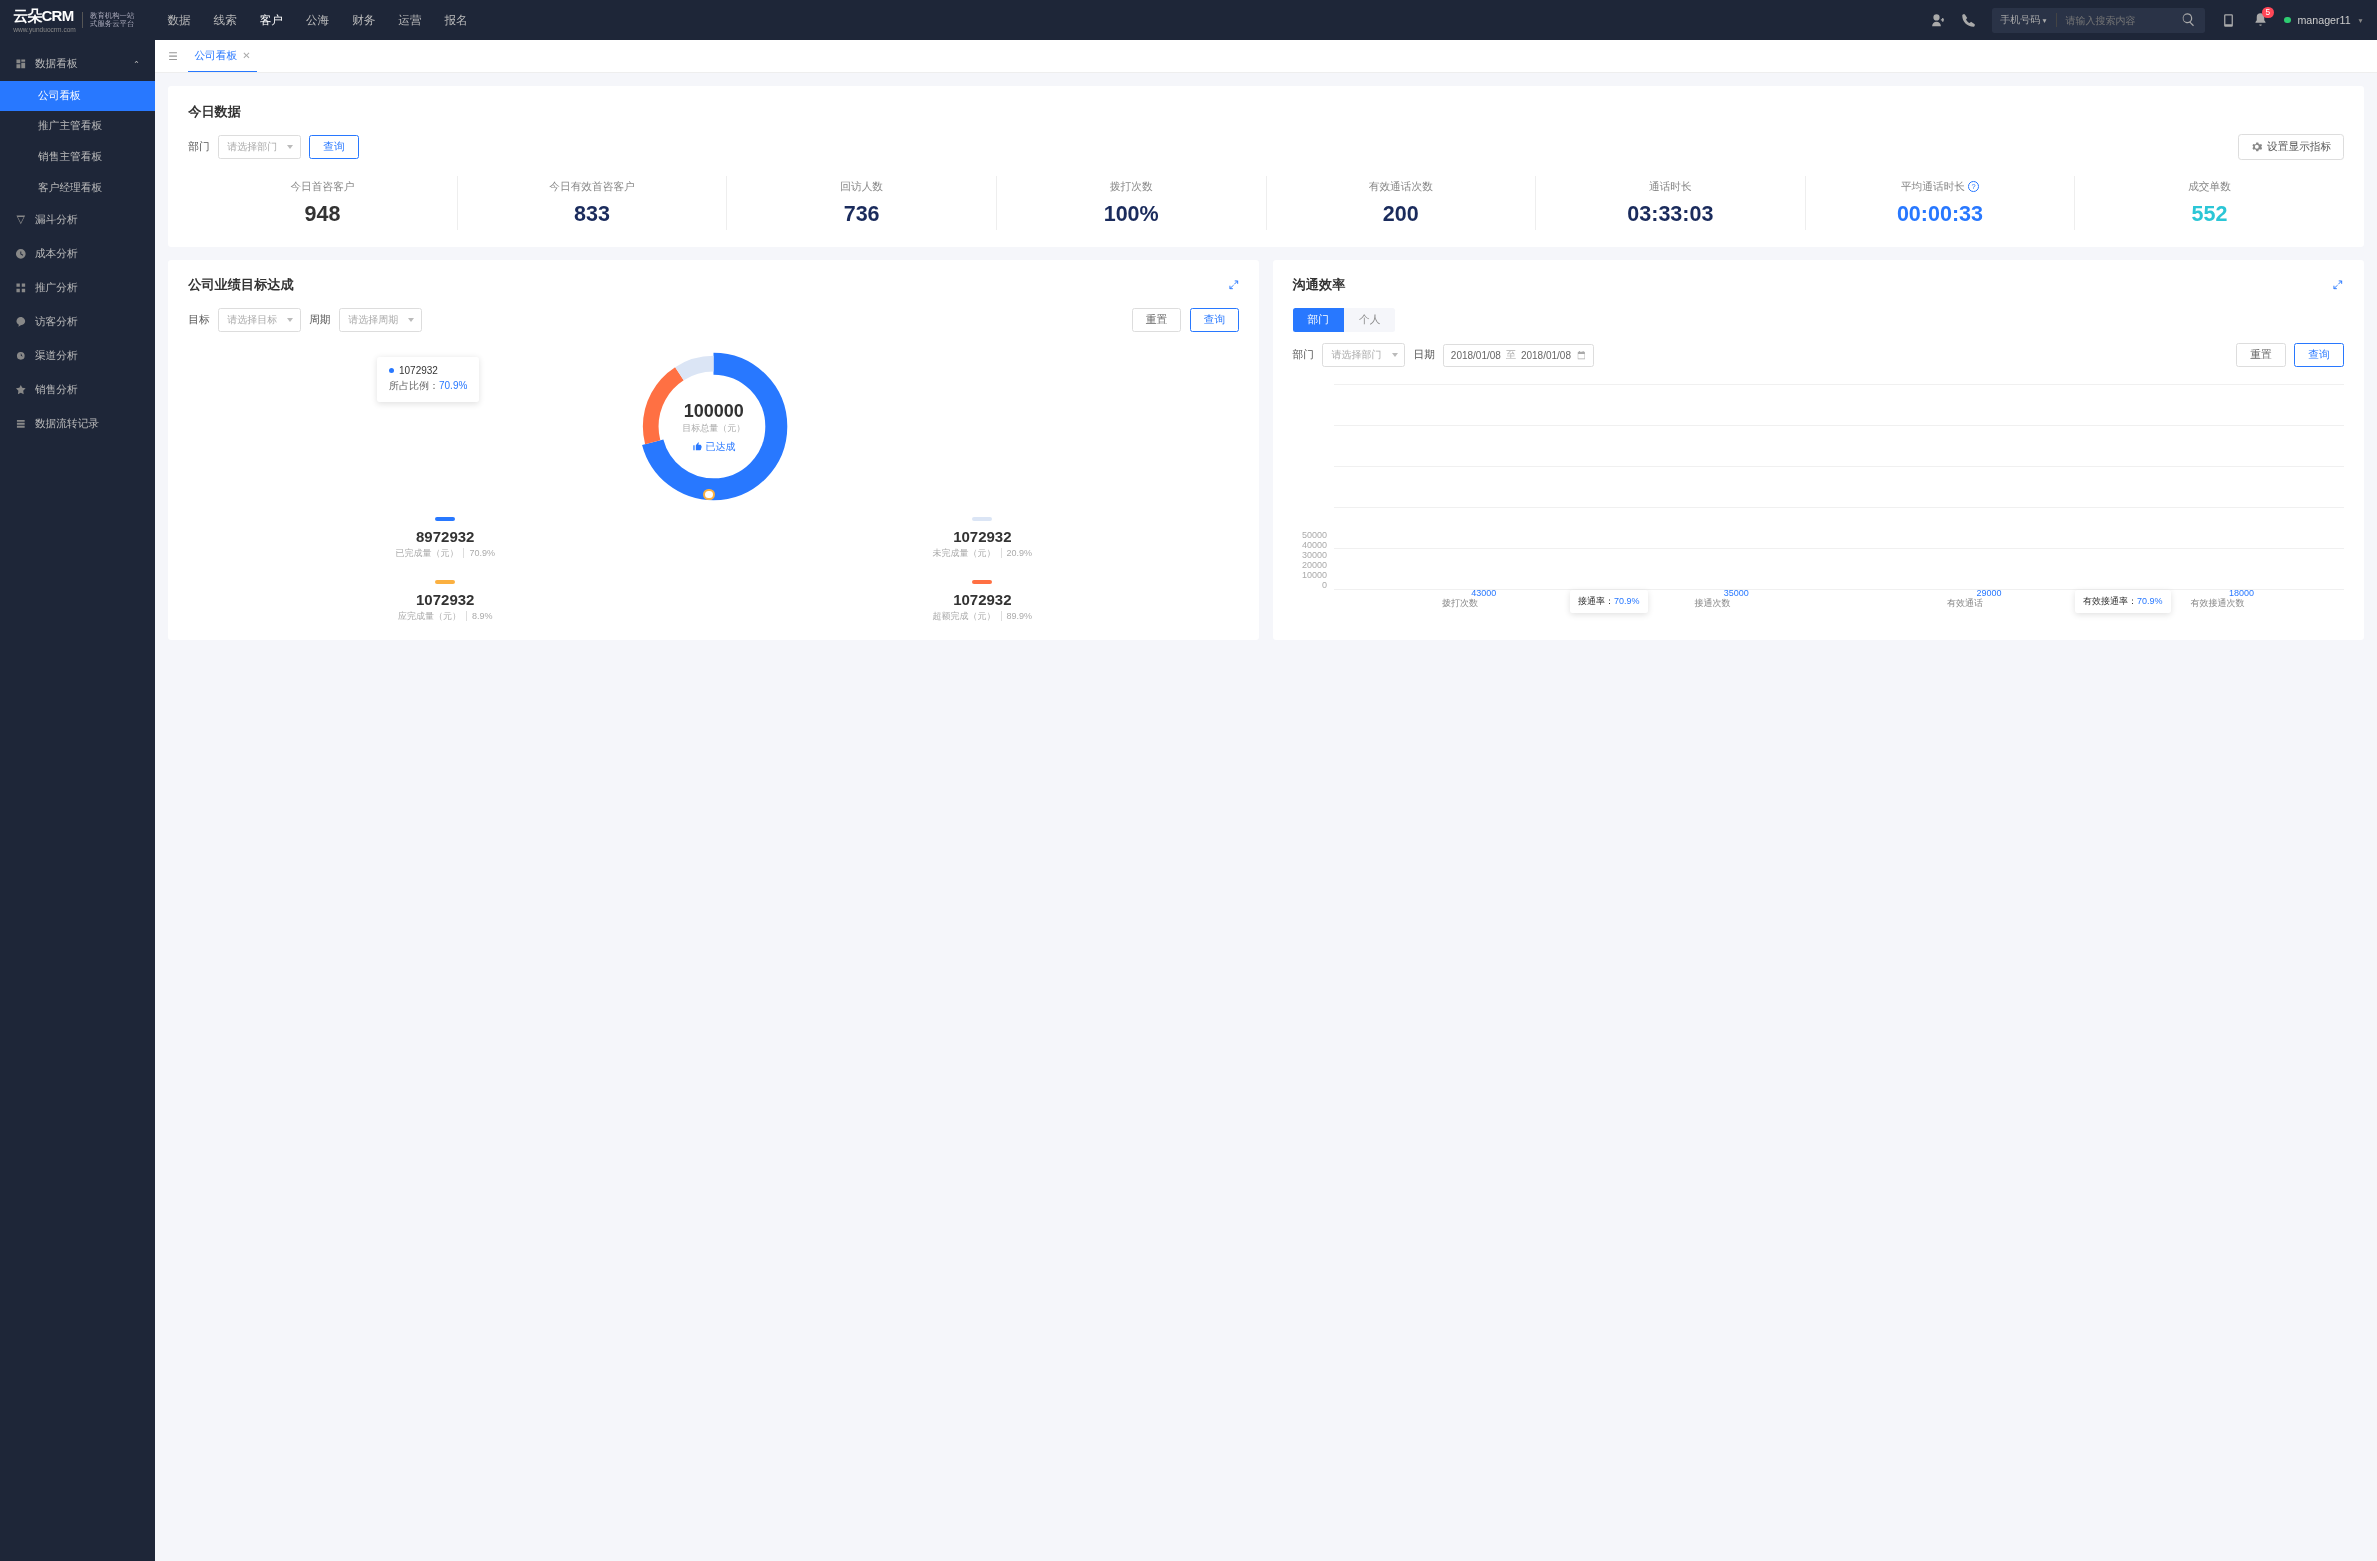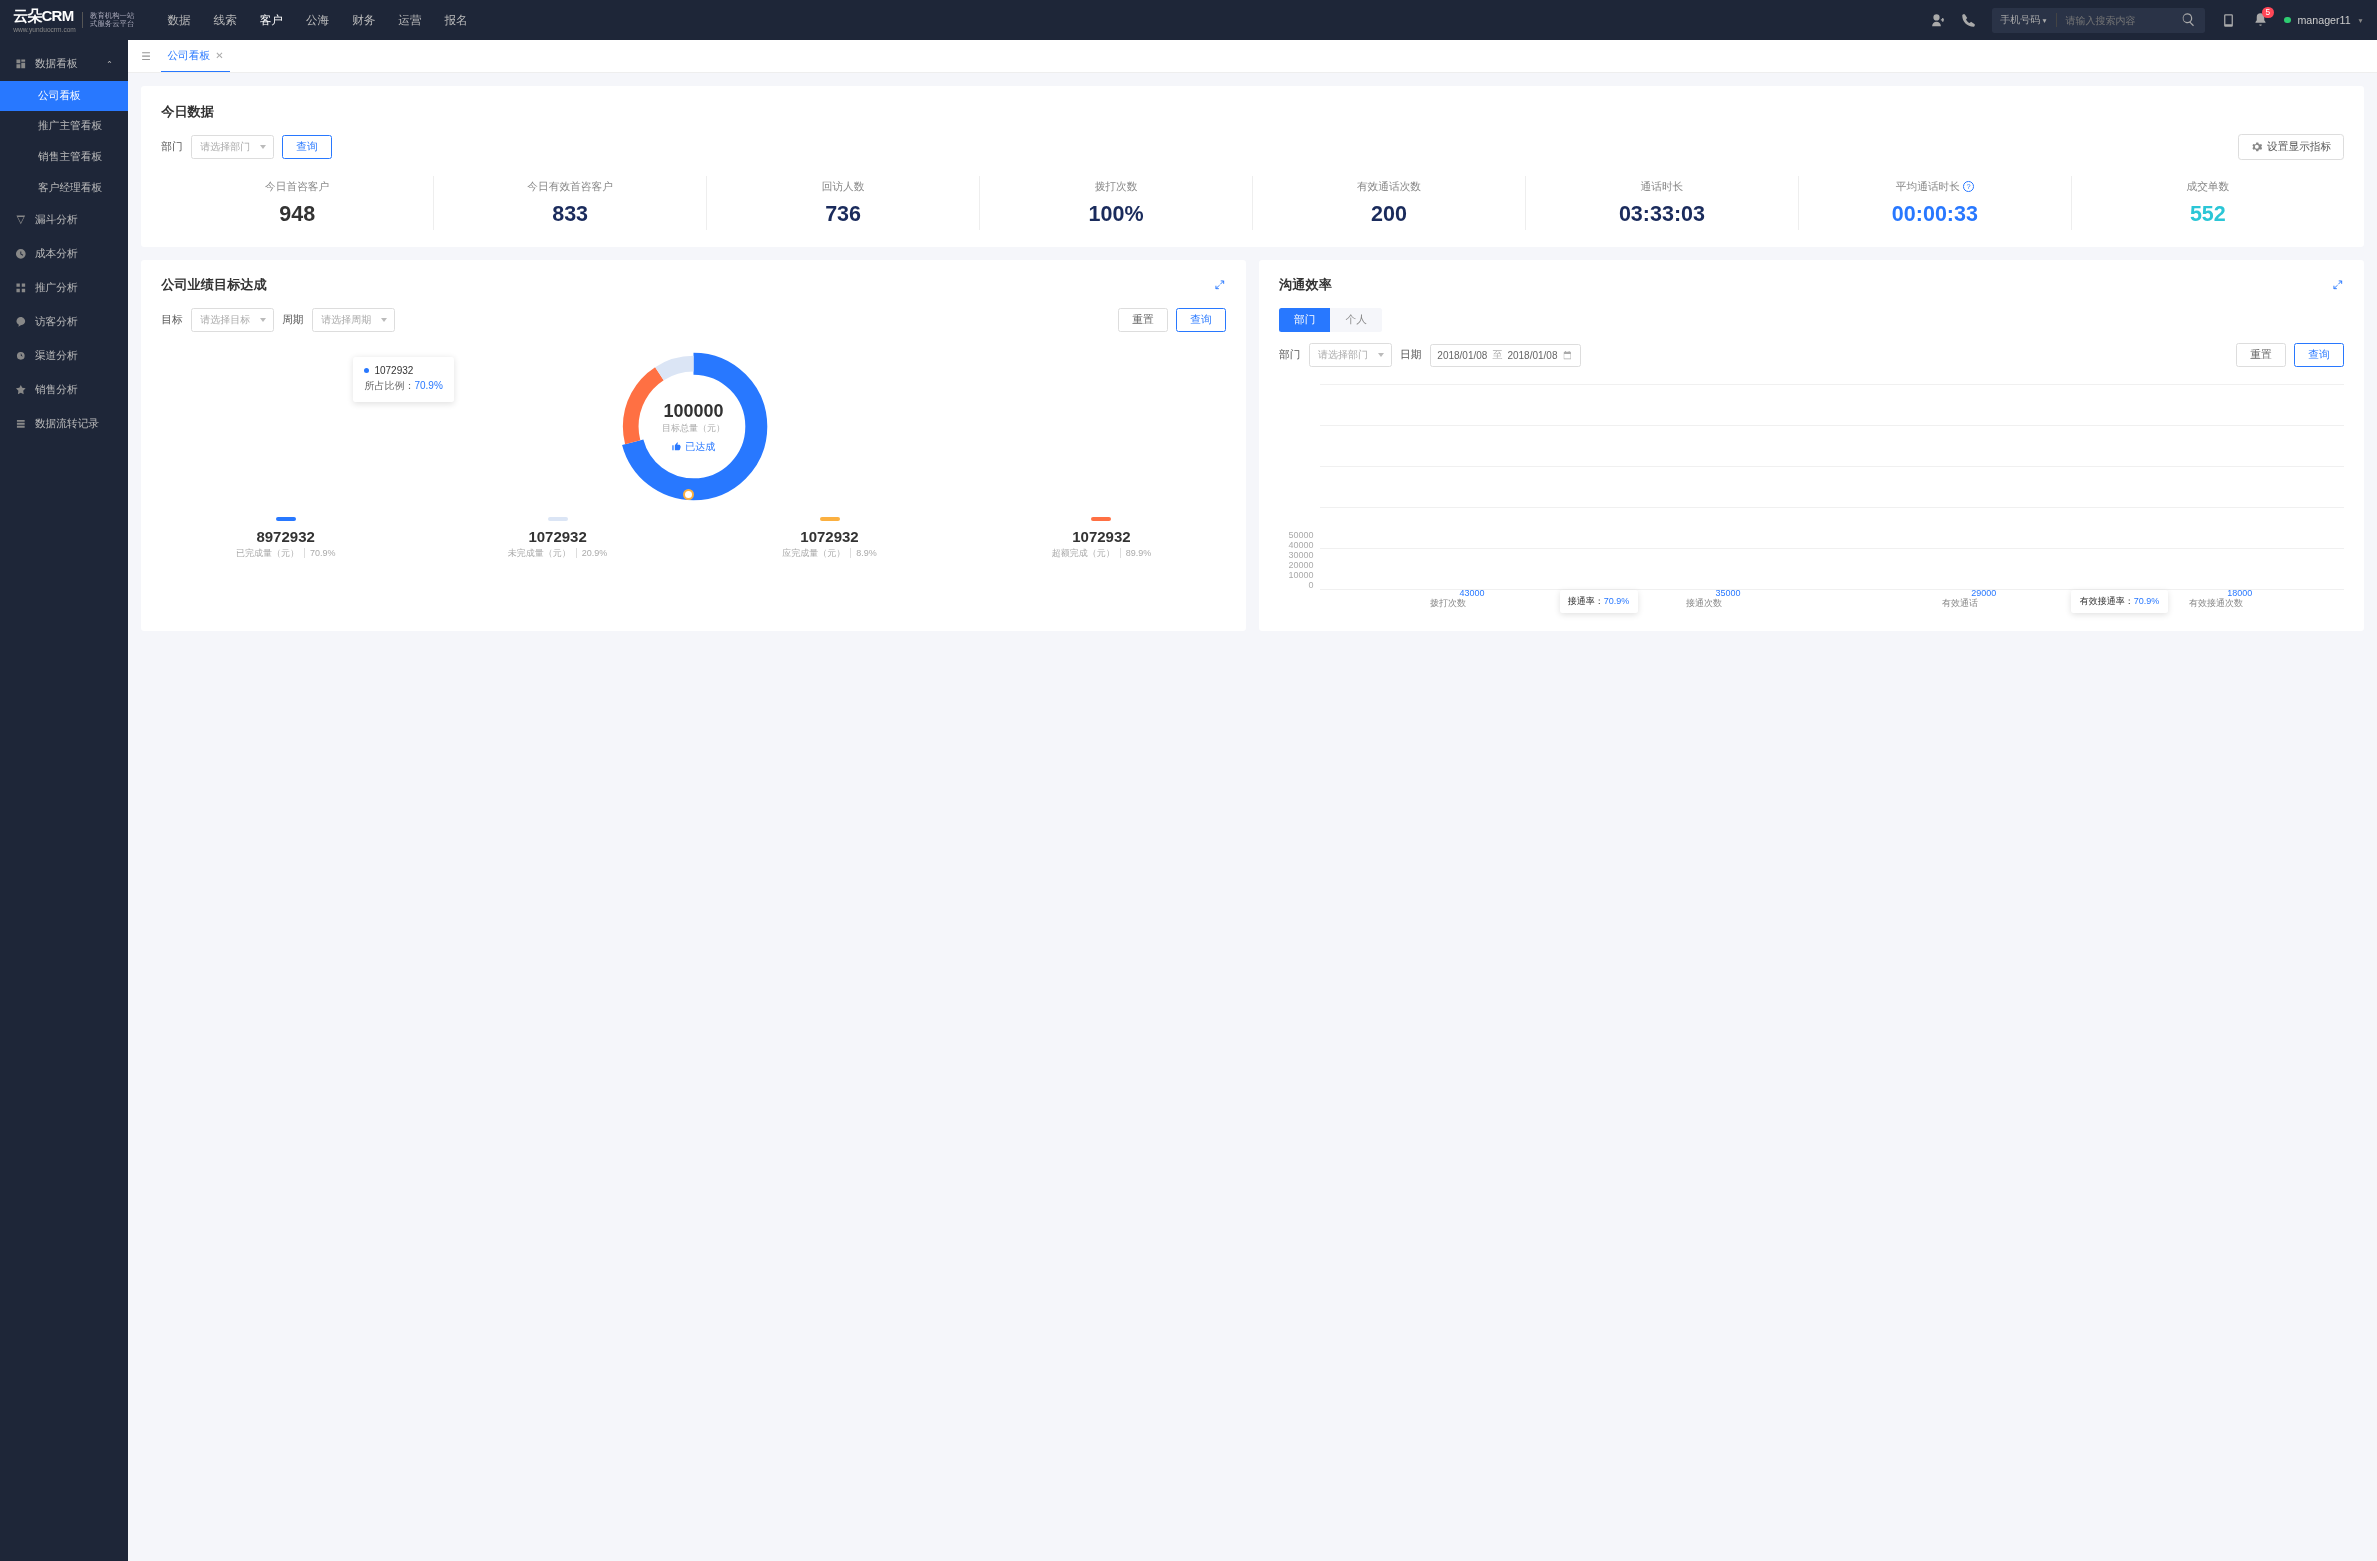--- a/index.html
+++ b/index.html
@@ -20,21 +20,21 @@
 .search-select { color: #aaa; padding: 0 8.3px; border-right: 0.8px solid #444; font-size: 10px; display: flex; align-items: center; gap: 1px; }
 .search-input { background: transparent; border: none; outline: none; color: #fff; padding: 0 8.3px; width: 116px; font-size: 10px; }
 .search-btn { padding: 0 8.3px; }
 .badge-wrap { position: relative; }
 .badge { position: absolute; top: -5px; right: -6.6px; background: #ff4757; color: #fff; font-size: 8.3px; border-radius: 6.6px; padding: 0.8px 4.1px; }
 .user { display: flex; align-items: center; gap: 6.6px; color: #ccc; font-size: 10.7px; }
 .user-dot { width: 6.6px; height: 6.6px; background: #2ecc71; border-radius: 50%; }
 
 
 .body { display: flex; flex: 1; overflow: hidden; }
-.sidebar { width: 128px; background: #1e2638; color: #bbb; padding-top: 6.6px; flex-shrink: 0; }
+.sidebar { width: 155px; background: #1e2638; color: #bbb; padding-top: 6.6px; flex-shrink: 0; }
 .side-group { display: flex; align-items: center; padding: 10px 15px; cursor: pointer; gap: 8.3px; font-size: 10.7px; }
 .side-group .chev { margin-left: auto; }
 .side-sub { padding: 8.3px 15px 8.3px 38px; cursor: pointer; font-size: 10.7px; }
 .side-sub.active { background: #2878ff; color: #fff; }
 .side-item { display: flex; align-items: center; padding: 10px 15px; cursor: pointer; gap: 8.3px; font-size: 10.7px; }
 .sicon { width: 11.6px; height: 11.6px; fill: #888; flex-shrink: 0; }
 
 .main { flex: 1; display: flex; flex-direction: column; overflow: auto; }
 .tabbar { background: #fff; display: flex; align-items: center; padding: 0 13.2px; height: 33px; border-bottom: 0.8px solid #eee; gap: 10px; }
 .tab-burger { color: #999; cursor: pointer; }
@@ -75,21 +75,21 @@
 .donut-val { font-size: 18px; font-weight: 700; }
 .donut-sub { font-size: 9px; color: #aaa; }
 .donut-status { margin-top: 5px; font-size: 10px; color: #2878ff; display: flex; align-items: center; justify-content: center; gap: 3.3px; }
 .donut-tooltip { position: absolute; left: 18%; top: 8.3px; background: #fff; box-shadow: 0 1.7px 6.6px rgba(0,0,0,0.12); padding: 8.3px 11.6px; border-radius: 2.5px; font-size: 10px; }
 .donut-tooltip .tt-label { display: flex; align-items: center; gap: 5px; margin-bottom: 3.3px; }
 .tt-dot { width: 5px; height: 5px; background: #2878ff; border-radius: 50%; }
 .tt-row { color: #666; }
 .tt-pct { color: #2878ff; }
 .knob { position: absolute; width: 11.6px; height: 11.6px; background: #fff; border: 2.5px solid #fbb040; border-radius: 50%; bottom: 5px; left: 49%; }
 
-.target-grid { display: grid; grid-template-columns: 1fr 1fr 1fr 1fr; gap: 20px 23px; text-align: center; margin-top: 10px; }
+.target-grid { display: grid; grid-template-columns: 1fr 1fr; gap: 20px 23px; text-align: center; margin-top: 10px; }
 .tg-pill { width: 20px; height: 4.1px; border-radius: 2.5px; margin: 0 auto 6.6px; }
 .tg-val { font-size: 15px; font-weight: 700; }
 .tg-sub { font-size: 9px; color: #aaa; margin-top: 2.5px; }
 .tg-sub span { border-left: 0.8px solid #ddd; margin-left: 5px; padding-left: 5px; }
 
 
 .seg { display: inline-flex; background: #f5f6fa; border-radius: 2.5px; overflow: hidden; margin-bottom: 11.6px; }
 .seg-item { padding: 5px 15px; font-size: 10.7px; cursor: pointer; color: #888; }
 .seg-item.active { background: #2878ff; color: #fff; }
 .date-range { display: flex; align-items: center; gap: 5px; border: 0.8px solid #ddd; border-radius: 2.5px; padding: 3.3px 6.6px; font-size: 10px; color: #666; }

